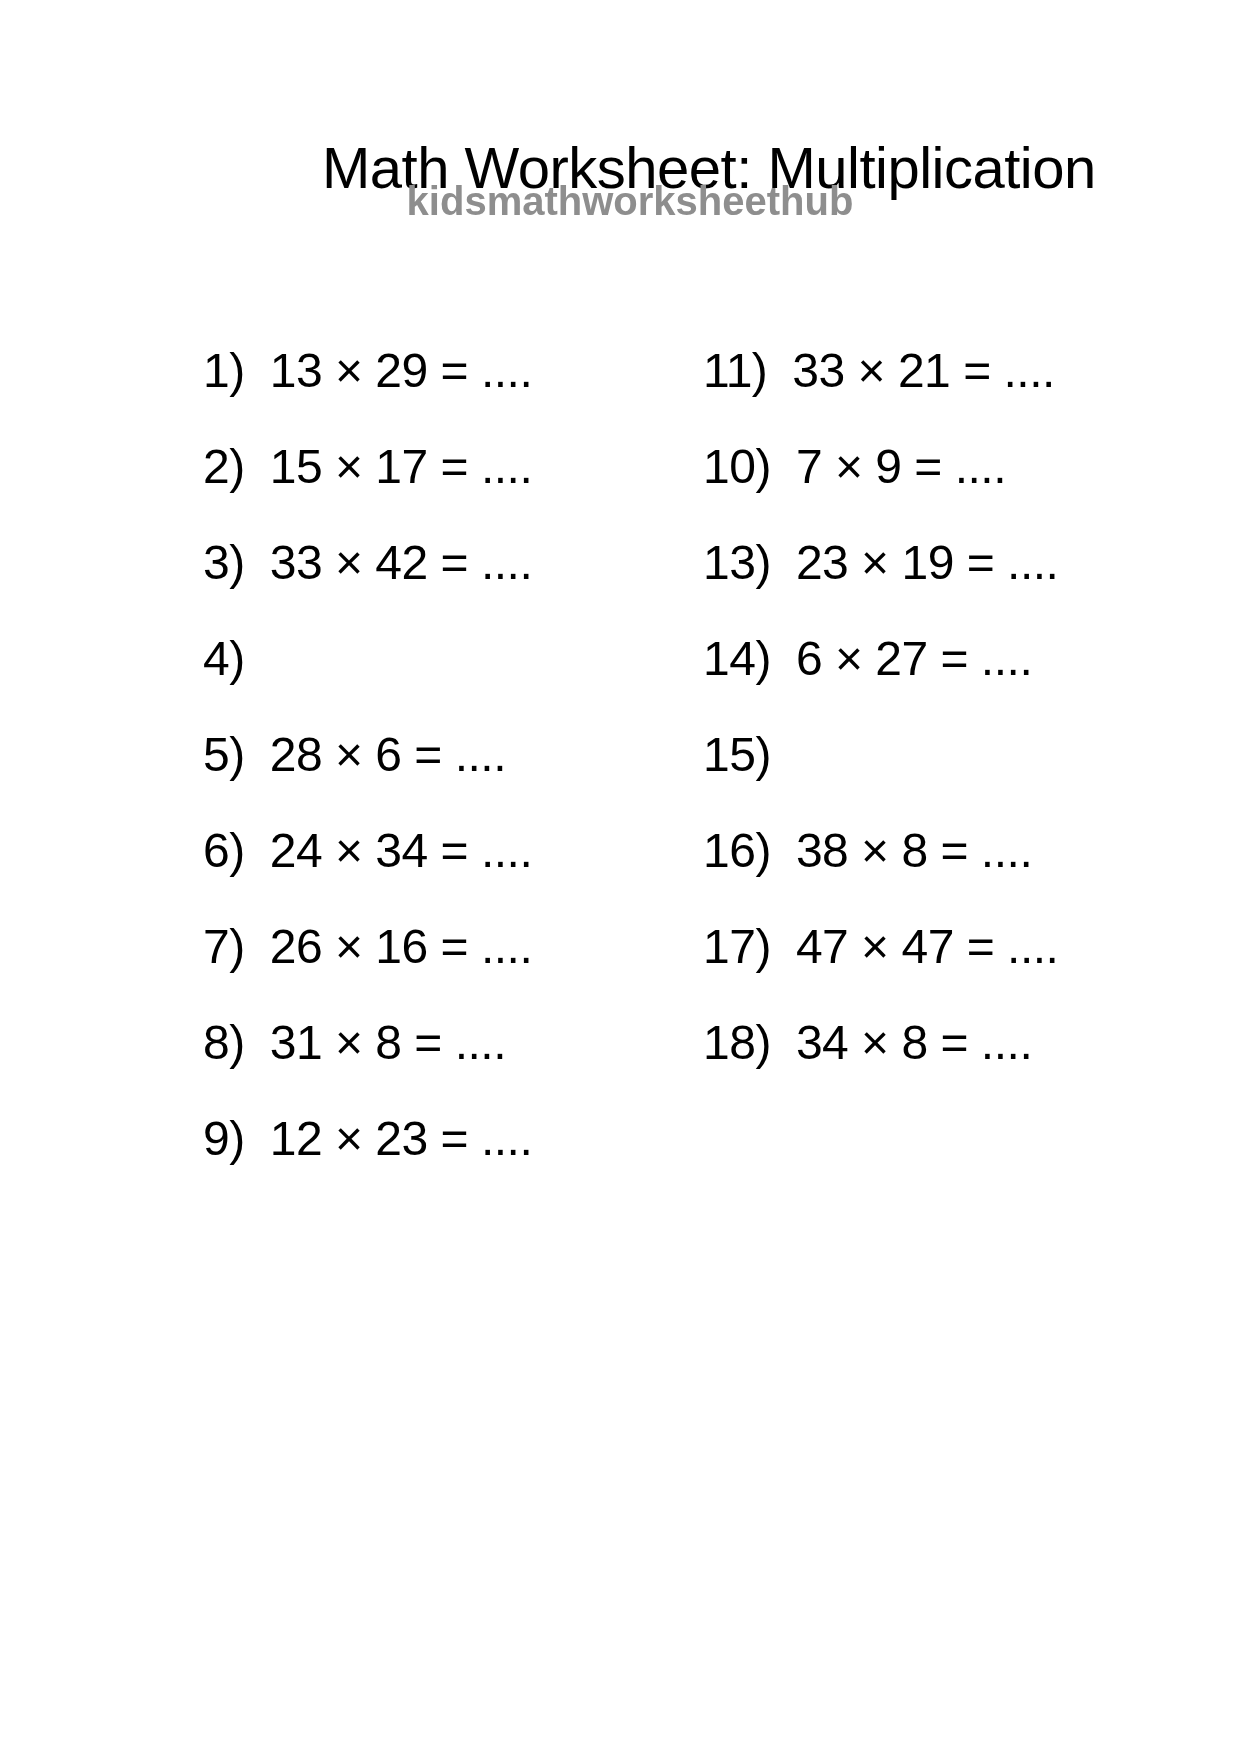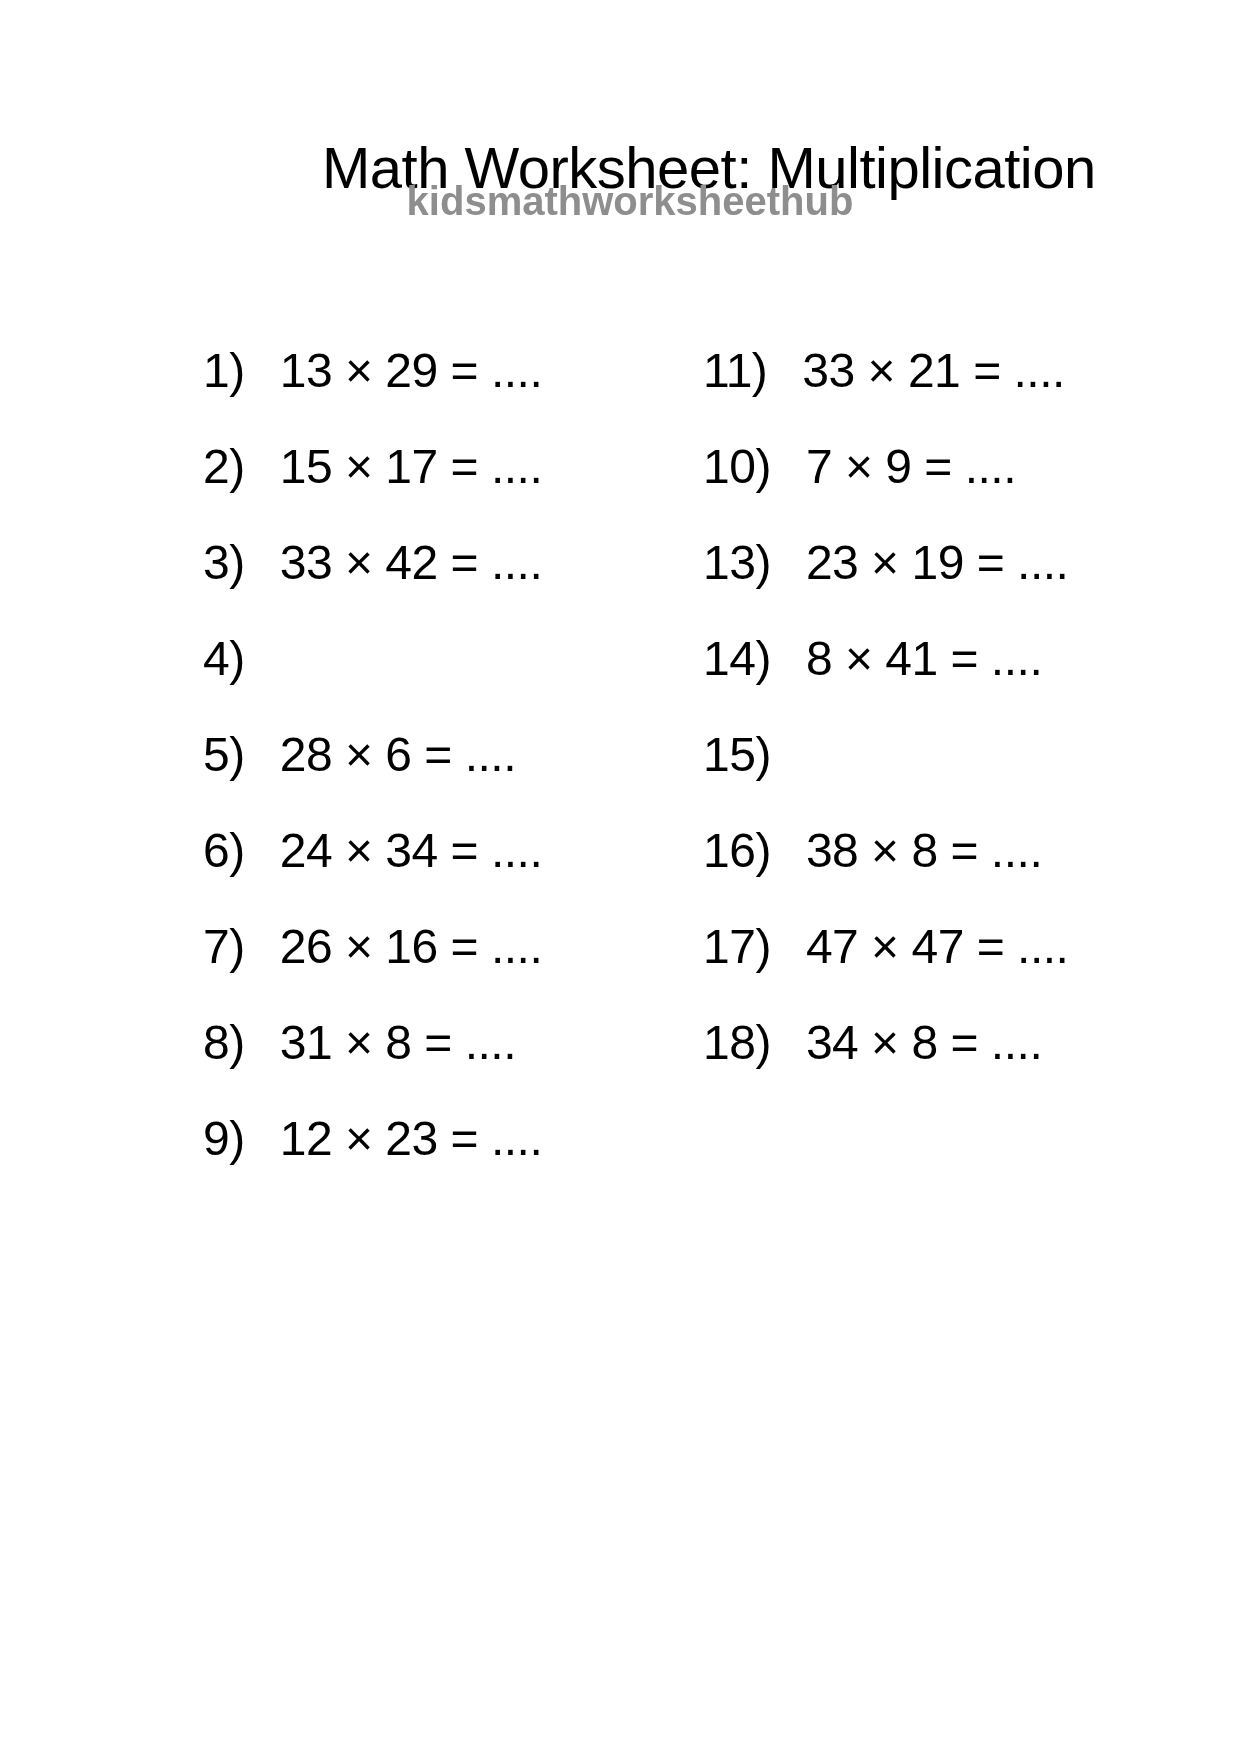--- a/index.html
+++ b/index.html
@@ -49,21 +49,21 @@
     color: #000000;
   }
   .row {
     display: flex;
     align-items: center;
     font-size: 48px;
     letter-spacing: -0.5px;
     white-space: nowrap;
   }
   .expr {
-    margin-left: 35px;
+    margin-left: 25px;
   }
 </style>
 </head>
 <body>
 
 <div class="page">
   <h1 class="title">Math Worksheet: Multiplication</h1>
   <div class="subtitle">kidsmathworksheethub</div>
   <div class="problems">
       <div class="row">
@@ -108,21 +108,21 @@
       <div class="row">
         <span class="num">10)</span>
         <span class="expr">7 × 9 = ....</span>
       </div>
       <div class="row">
         <span class="num">13)</span>
         <span class="expr">23 × 19 = ....</span>
       </div>
       <div class="row">
         <span class="num">14)</span>
-        <span class="expr">8 × 41 = ....</span>
+        <span class="expr">6 × 27 = ....</span>
       </div>
       <div class="row">
         <span class="num">15)</span>
       </div>
       <div class="row">
         <span class="num">16)</span>
         <span class="expr">38 × 8 = ....</span>
       </div>
       <div class="row">
         <span class="num">17)</span>

